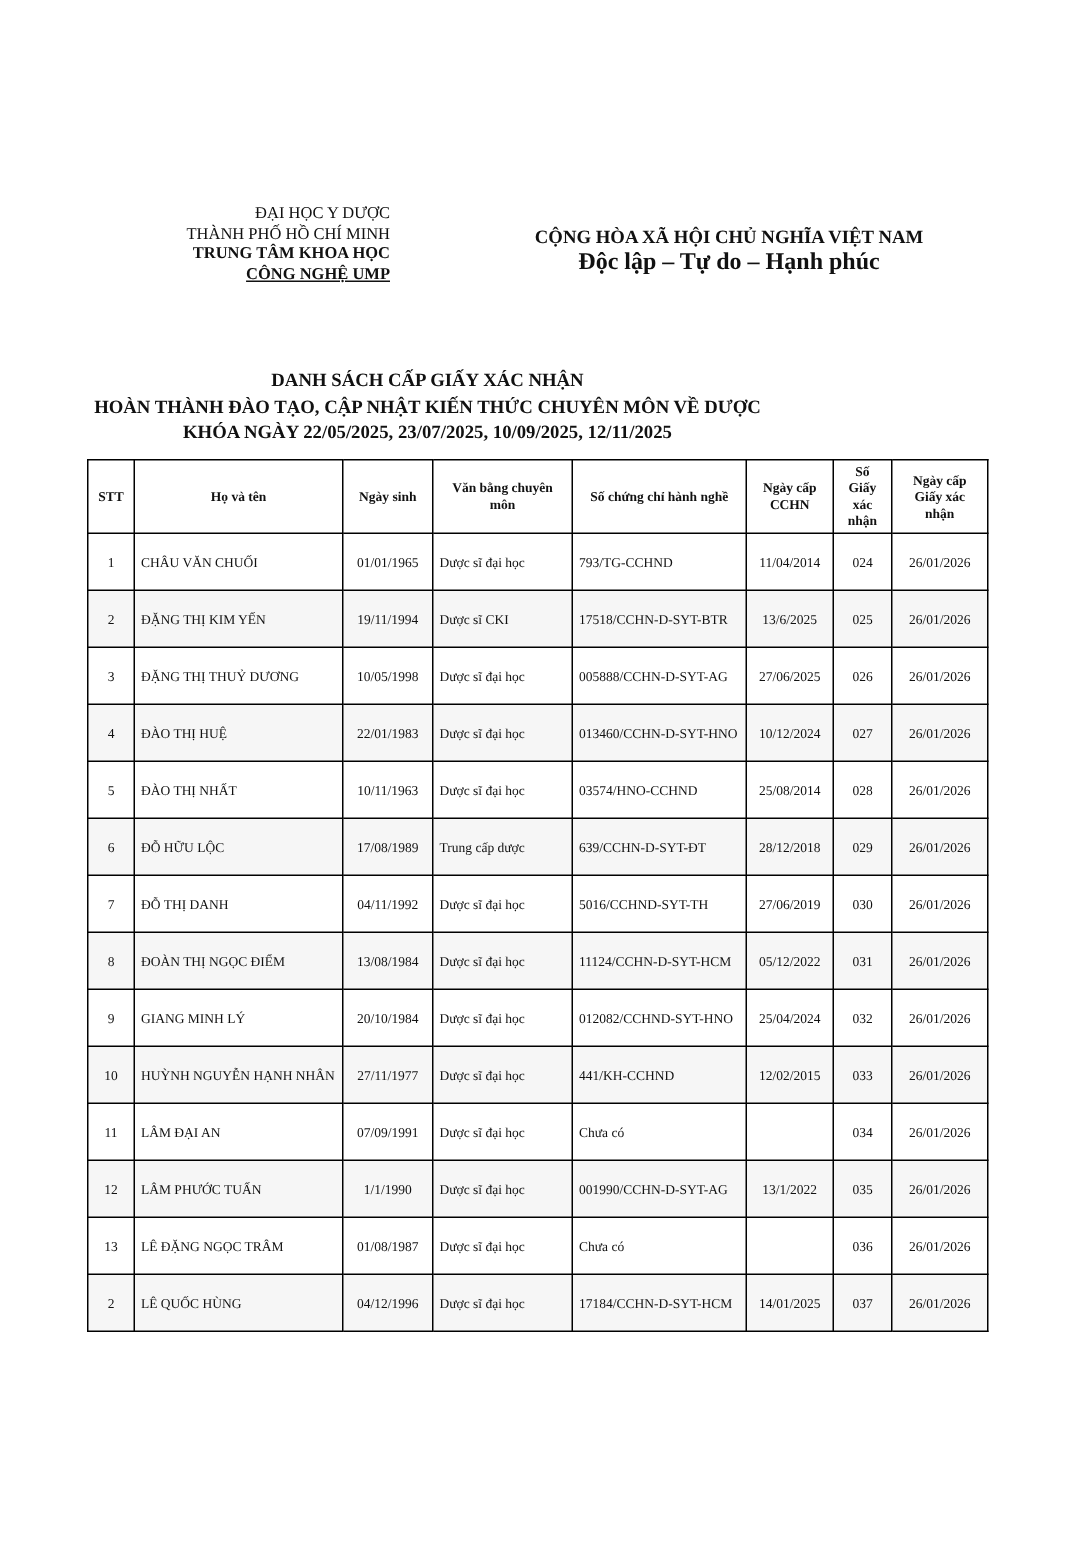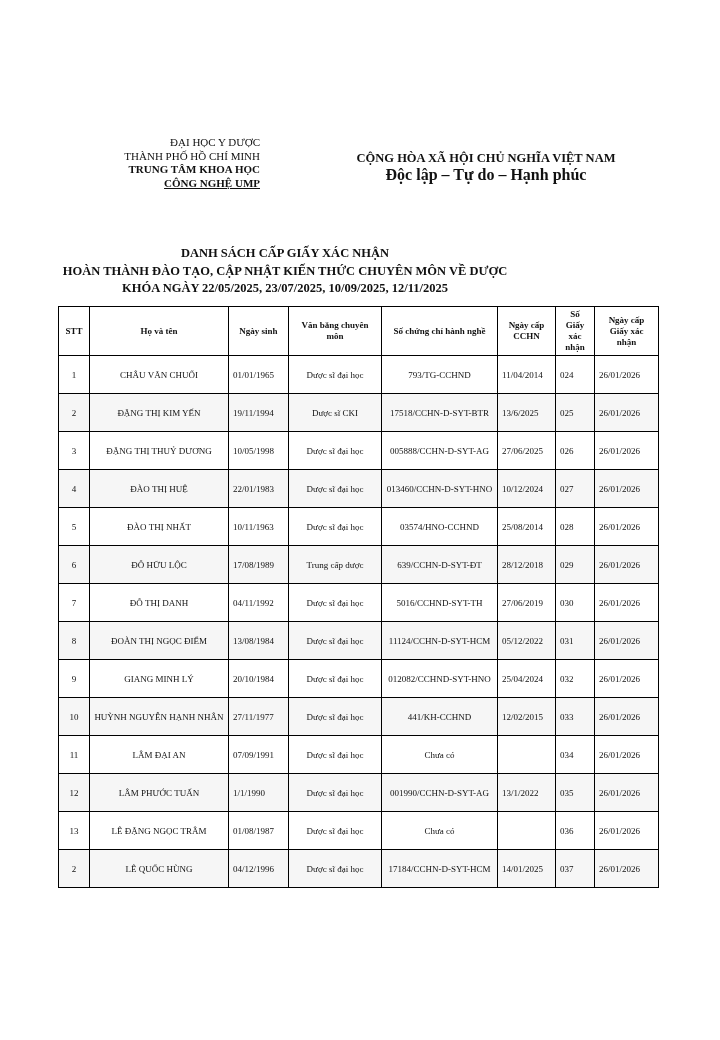--- a/index.html
+++ b/index.html
@@ -65,22 +65,22 @@
   table.roster th {
     font-weight: bold;
     text-align: center;
     line-height: 11px;
     height: 37px;
     background: #ffffff;
   }
   table.roster td { height: 38px; }
   table.roster tbody tr:nth-child(even) td { background: #f6f6f6; }
   .al-c { text-align: center; }
-  .al-l { text-align: center; }
-  .al-r { text-align: left; }
+  .al-l { text-align: left; }
+  .al-r { text-align: center; }
 </style>
 </head>
 <body>
 
 <div class="page">
 
   <div class="org-block">
     <div>ĐẠI HỌC Y DƯỢC</div>
     <div>THÀNH PHỐ HỒ CHÍ MINH</div>
     <div class="org-line-bold">TRUNG TÂM KHOA HỌC</div>

